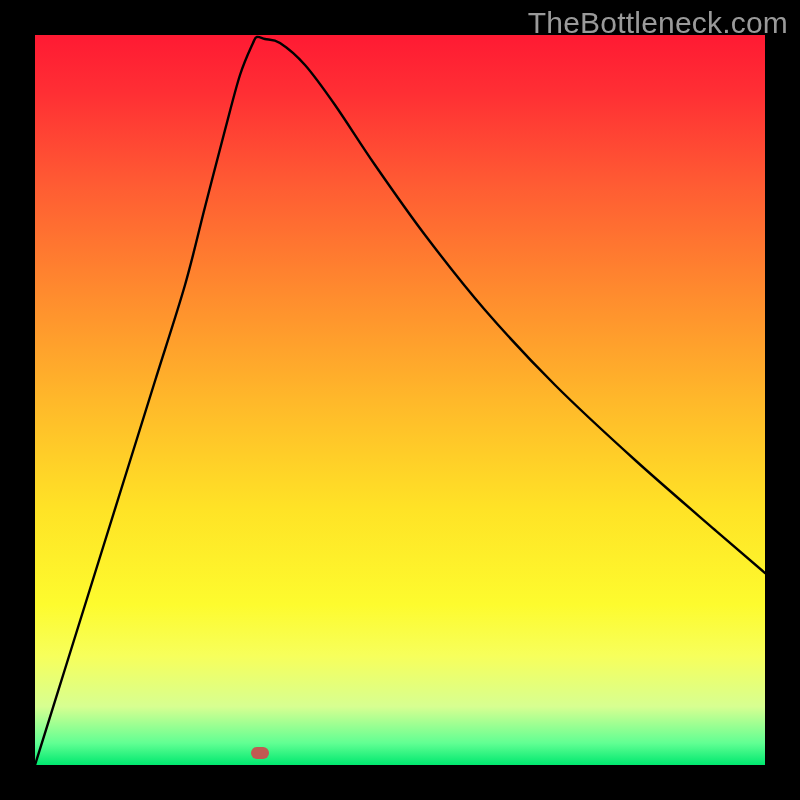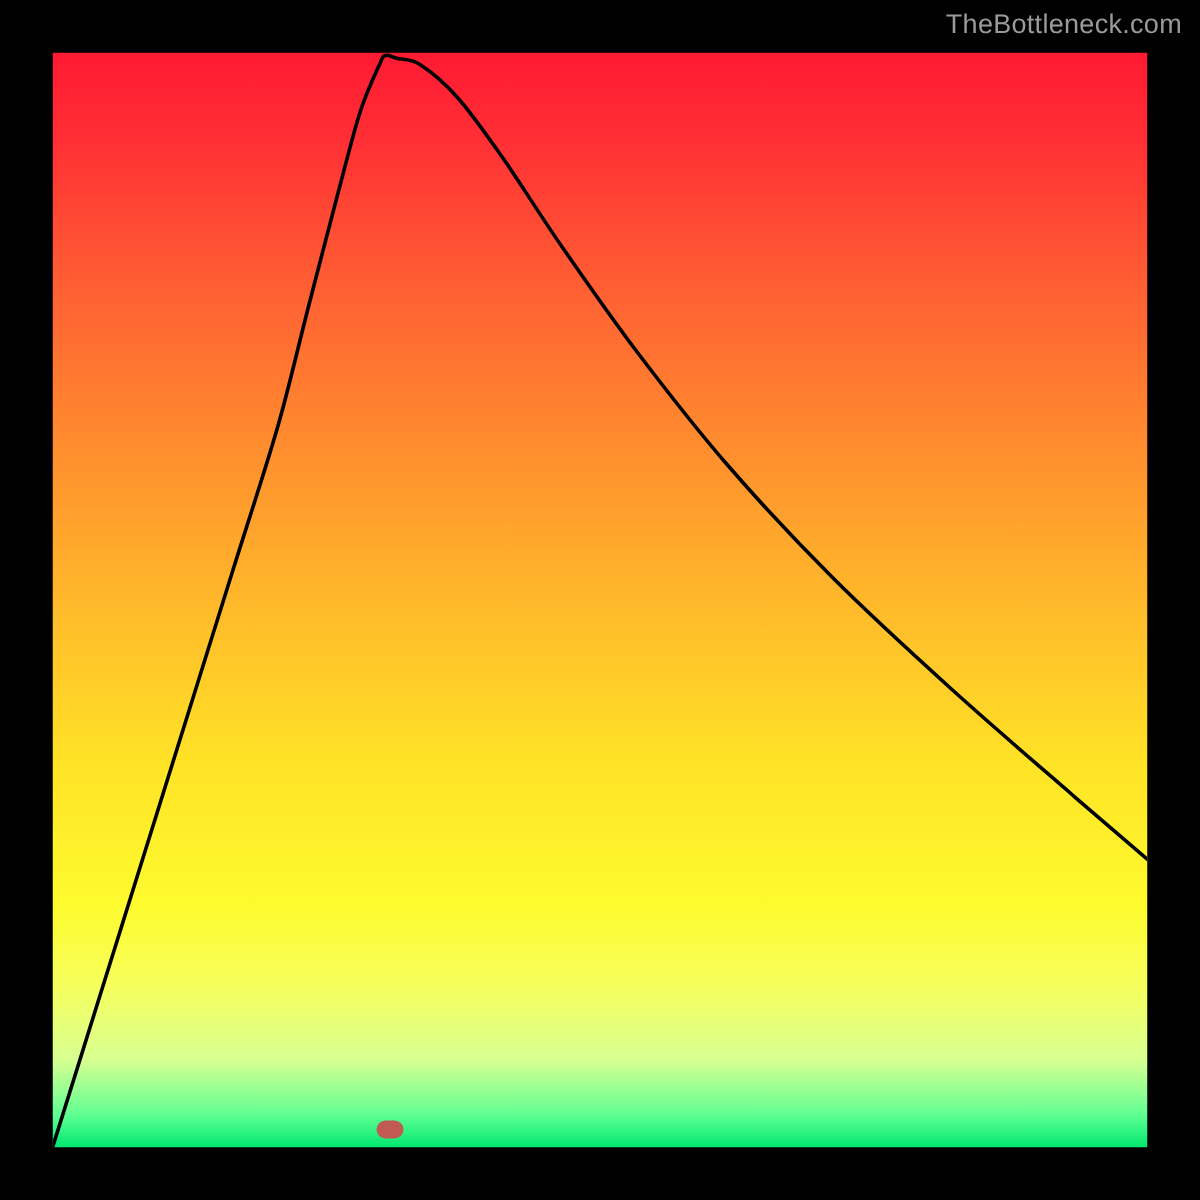--- a/index.html
+++ b/index.html
@@ -53,21 +53,21 @@
     width: 18px;
     height: 12px;
     background: #c05a52;
     border-radius: 6px;
   }
   .watermark {
     position: absolute;
     top: 6px;
     right: 12px;
     color: #9a9a9a;
-    font-size: 18px;
+    font-size: 30px;
     letter-spacing: 0.2px;
     white-space: nowrap;
   }
   svg.curve {
     position: absolute;
     left: 0;
     top: 0;
     width: 100%;
     height: 100%;
   }

